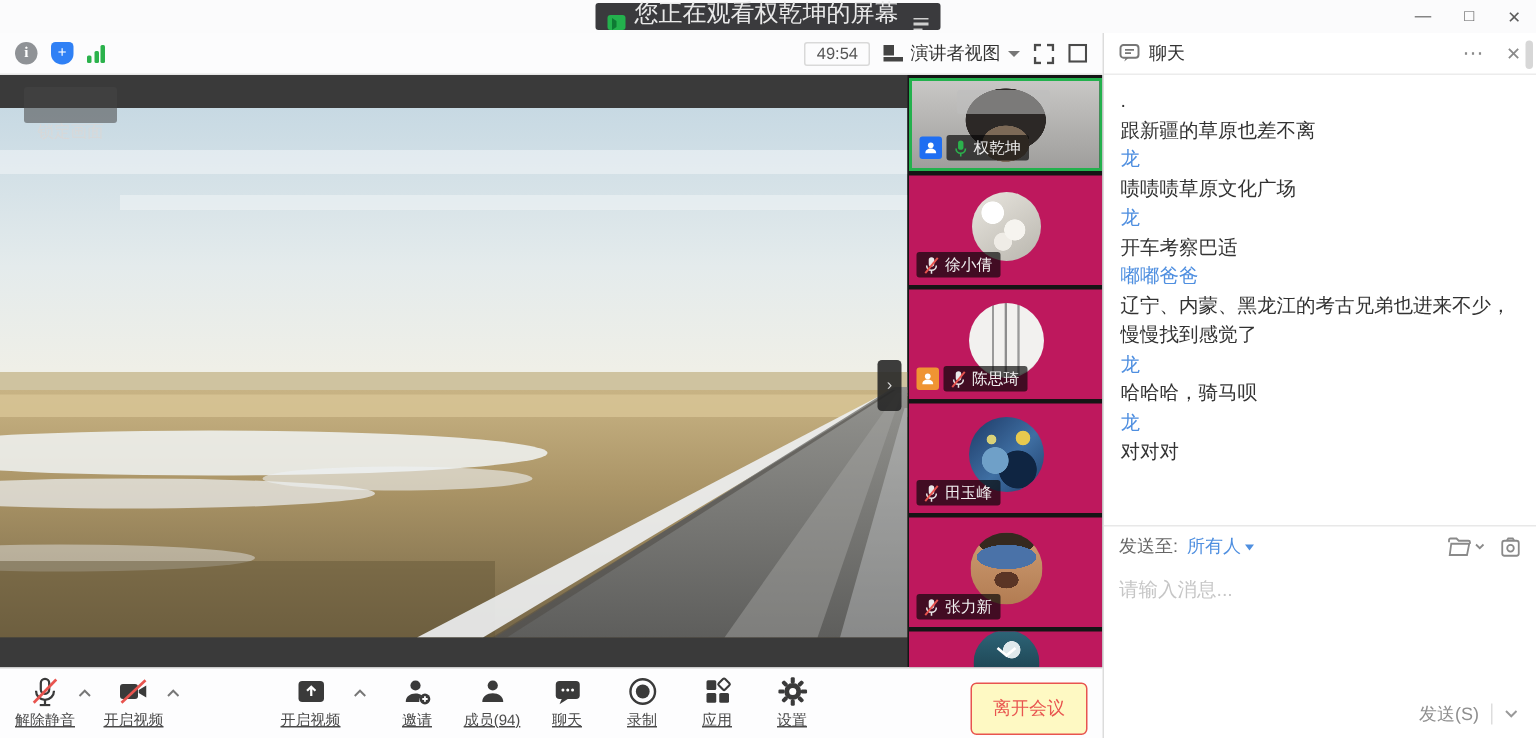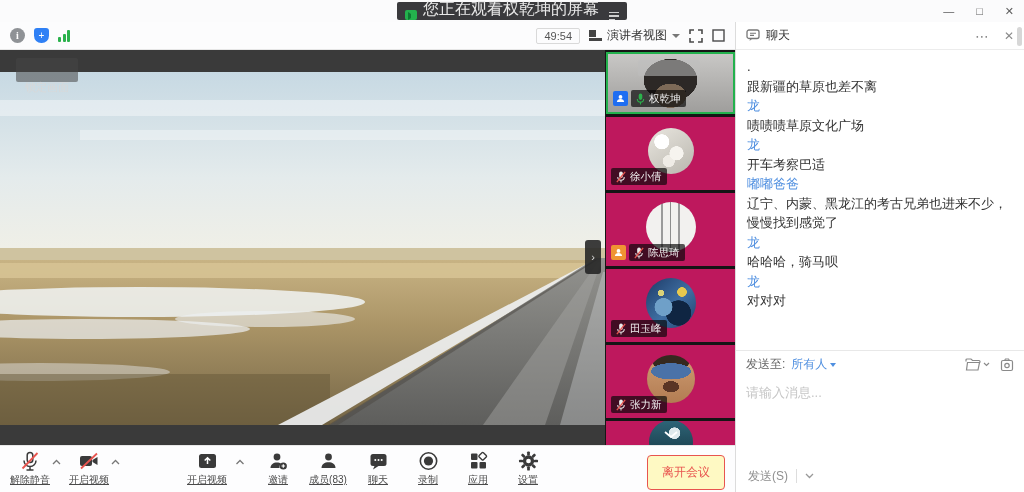--- a/index.html
+++ b/index.html
@@ -102,21 +102,21 @@
   .chat-messages { flex:1 1 auto; padding:7px 11px 0; font-size:13px; line-height:19.5px; overflow:hidden; }
   .msg-name { color:#4f8fe0; }
   .msg-text { color:#333; }
   .send-to-row { flex:0 0 28px; border-top:1px solid #e8e8e8; display:flex; align-items:center; padding:0 10px; gap:6px; }
   .stl { font-size:12px; color:#666; }
   .stv { font-size:12px; color:#4f8fe0; display:flex; align-items:center; gap:3px; }
   .caret-blue { width:0;height:0;border-left:3.5px solid transparent;border-right:3.5px solid transparent;border-top:4px solid #4f8fe0; }
   .st-icons { margin-left:auto; display:flex; align-items:center; gap:10px; color:#8a8a8a; }
   .chat-input { flex:1 1 auto; border:none; outline:none; resize:none; font-family:inherit; font-size:13px; padding:6px 10px; color:#333; }
   .chat-input::placeholder { color:#c6c6c6; }
-  .send-row { flex:0 0 32px; display:flex; align-items:center; padding:0 12px; gap:8px; }
+  .send-row { flex:0 0 32px; display:flex; align-items:center; justify-content:flex-end; padding:0 12px; gap:8px; }
   .send-label { font-size:12px; color:#8f8f8f; }
   .send-div { width:1px; height:14px; background:#ddd; }
 
   
   .toast { position:absolute; left:845px; top:108px; width:179px; height:24px; background:rgba(40,40,40,.95); border-radius:4px 0 0 4px; display:flex; align-items:center; padding:0 8px 0 7px; gap:6px; z-index:30; }
   .toast-div { width:1px; height:12px; background:#5a5a5a; }
   .toast-text { color:#dedede; font-size:11px; white-space:nowrap; }
   .toast-shapes { margin-left:auto; display:flex; gap:3px; }
   .toast-shapes i { display:block; width:8px; height:8px; background:#4e4e4e; transform:rotate(45deg); border-radius:1px; }
 </style>
@@ -353,21 +353,21 @@
           <circle cx="14.8" cy="15" r="3.6" fill="#3a3a3a"></circle>
           <path d="M14.8 13.2v3.6 M13 15h3.6" stroke="#fff" stroke-width="1.2"></path>
         </svg>
         <span>邀请</span>
       </div>
       <div class="bt-btn">
         <svg width="20" height="20" viewBox="0 0 20 20">
           <circle cx="10" cy="6" r="3.4" fill="#3a3a3a"></circle>
           <path d="M3 17c0-3.8 3.2-5.8 7-5.8s7 2 7 5.8z" fill="#3a3a3a"></path>
         </svg>
-        <span>成员(83)</span>
+        <span>成员(94)</span>
       </div>
       <div class="bt-btn">
         <svg width="20" height="20" viewBox="0 0 20 20">
           <rect x="2" y="3" width="16" height="12" rx="2.5" fill="#3a3a3a"></rect>
           <path d="M6 15l-1.5 3.5L10 15z" fill="#3a3a3a"></path>
           <circle cx="6.8" cy="9" r="1" fill="#fff"></circle>
             <circle cx="10" cy="9" r="1" fill="#fff"></circle>
             <circle cx="13.2" cy="9" r="1" fill="#fff"></circle>
         </svg>
         <span>聊天</span>

